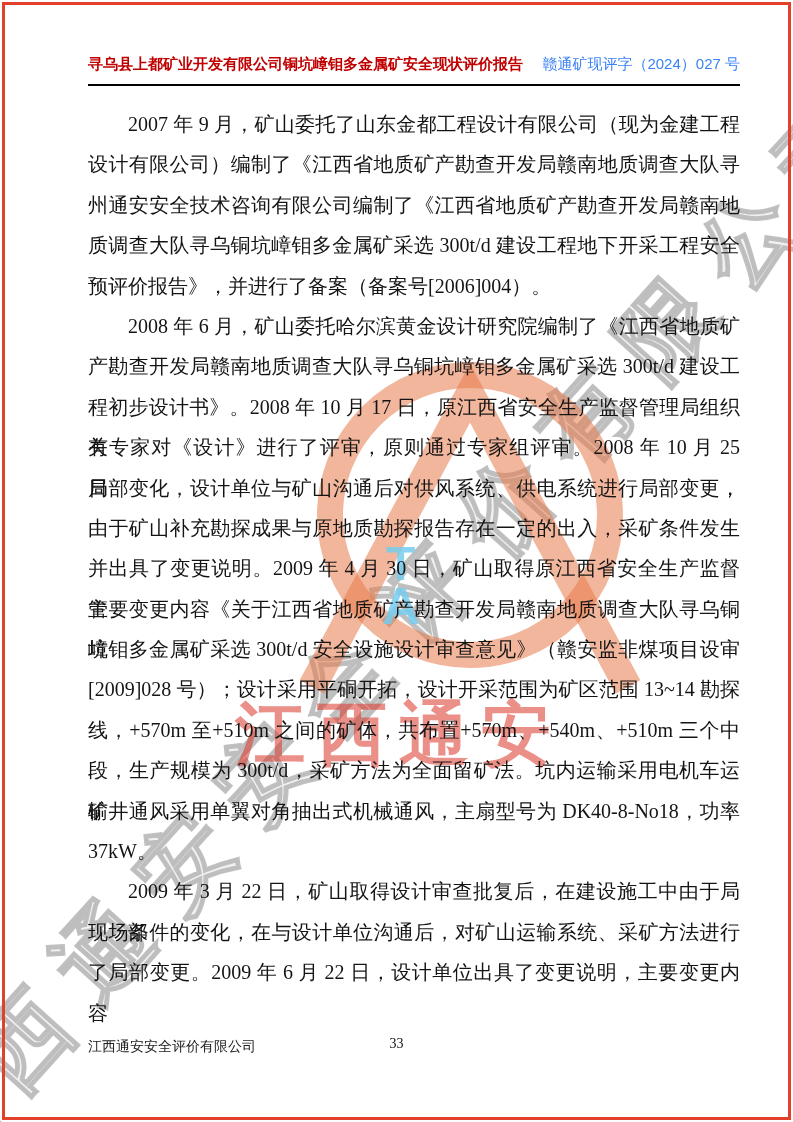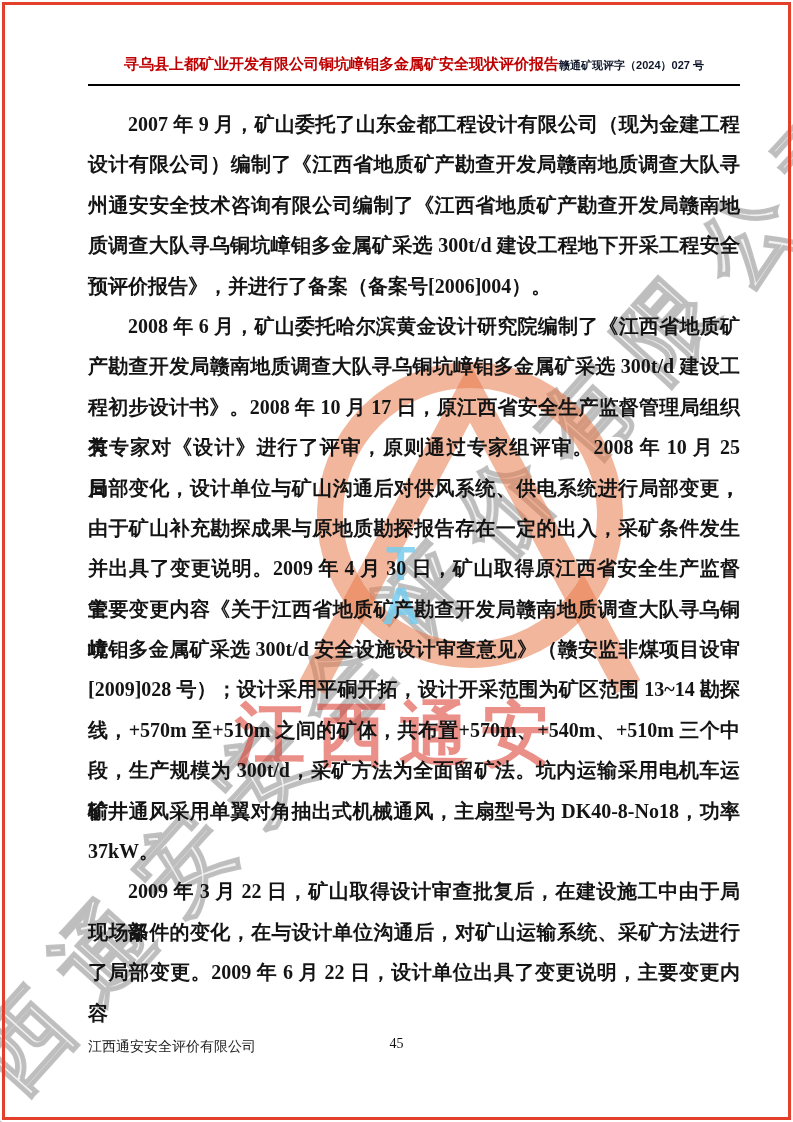--- a/index.html
+++ b/index.html
@@ -13,36 +13,36 @@
   }
   .page-border{
     position:absolute;left:2px;top:2px;right:2px;bottom:2px;
     border:3px solid #e2402a;
     pointer-events:none;
     z-index:50;
   }
   
   .header{
     position:absolute;left:88px;top:55px;width:652px;height:24px;
-    display:flex;justify-content:center;align-items:baseline;
+    display:flex;justify-content:space-between;align-items:baseline;
     font-family:"Liberation Sans","DejaVu Sans",sans-serif;
     z-index:10;
   }
   .header .left{font-size:15px;font-weight:bold;color:#c00000;letter-spacing:0px;}
-  .header .right{font-size:11px;font-weight:bold;color:#0f172a;}
+  .header .right{font-size:15px;font-weight:normal;color:#3b82f6;}
   .header-rule{
     position:absolute;left:88px;top:84px;width:652px;height:2px;background:#000000;z-index:10;
   }
   
   .body-text{
     position:absolute;left:88px;top:104px;width:652px;
     font-size:20px;line-height:40.4px;color:#141414;
     z-index:5;
   }
-  .body-text .line{height:40.4px;white-space:nowrap;font-weight:bold;}
+  .body-text .line{height:40.4px;white-space:nowrap;}
   .body-text .line.fill{white-space:normal;text-align:justify;text-align-last:justify;}
   .body-text .line.indent{padding-left:40px;}
   .body-text .line.indent.fill{text-indent:0;}
   
   .footer-company{
     position:absolute;left:88px;top:1038px;
     font-family:"Liberation Sans","DejaVu Sans",sans-serif;
     font-size:14px;color:#222222;z-index:10;
   }
   .footer-page{
@@ -122,15 +122,15 @@
       <div class="line fill">线，+570m 至+510m 之间的矿体，共布置+570m、+540m、+510m 三个中</div>
       <div class="line fill">段，生产规模为 300t/d，采矿方法为全面留矿法。坑内运输采用电机车运输，</div>
       <div class="line fill">矿井通风采用单翼对角抽出式机械通风，主扇型号为 DK40-8-No18，功率</div>
       <div class="line">37kW。</div>
       <div class="line indent fill">2009 年 3 月 22 日，矿山取得设计审查批复后，在建设施工中由于局部</div>
       <div class="line fill">现场条件的变化，在与设计单位沟通后，对矿山运输系统、采矿方法进行</div>
       <div class="line fill">了局部变更。2009 年 6 月 22 日，设计单位出具了变更说明，主要变更内容</div>
     </div>
 
   <div class="footer-company">江西通安安全评价有限公司</div>
-  <div class="footer-page">45</div>
+  <div class="footer-page">33</div>
 
 </div>
 
 </body></html>

